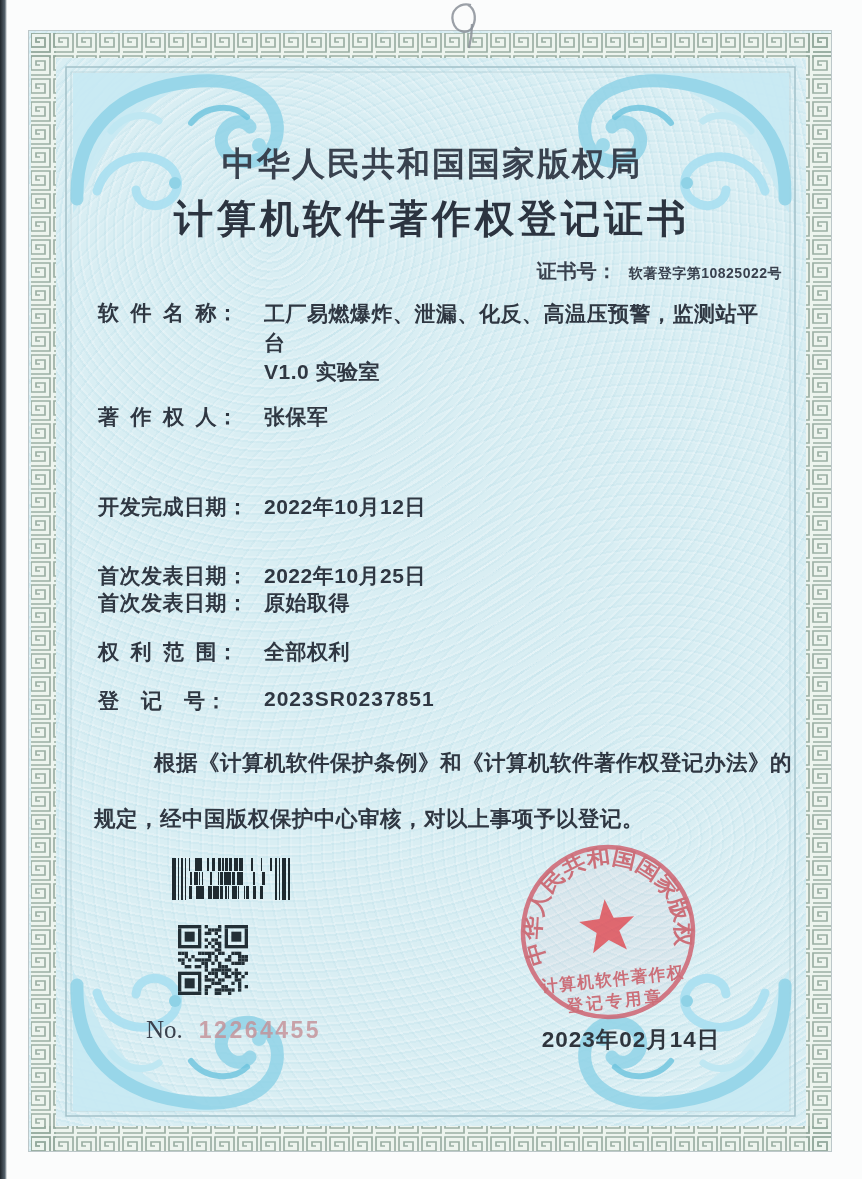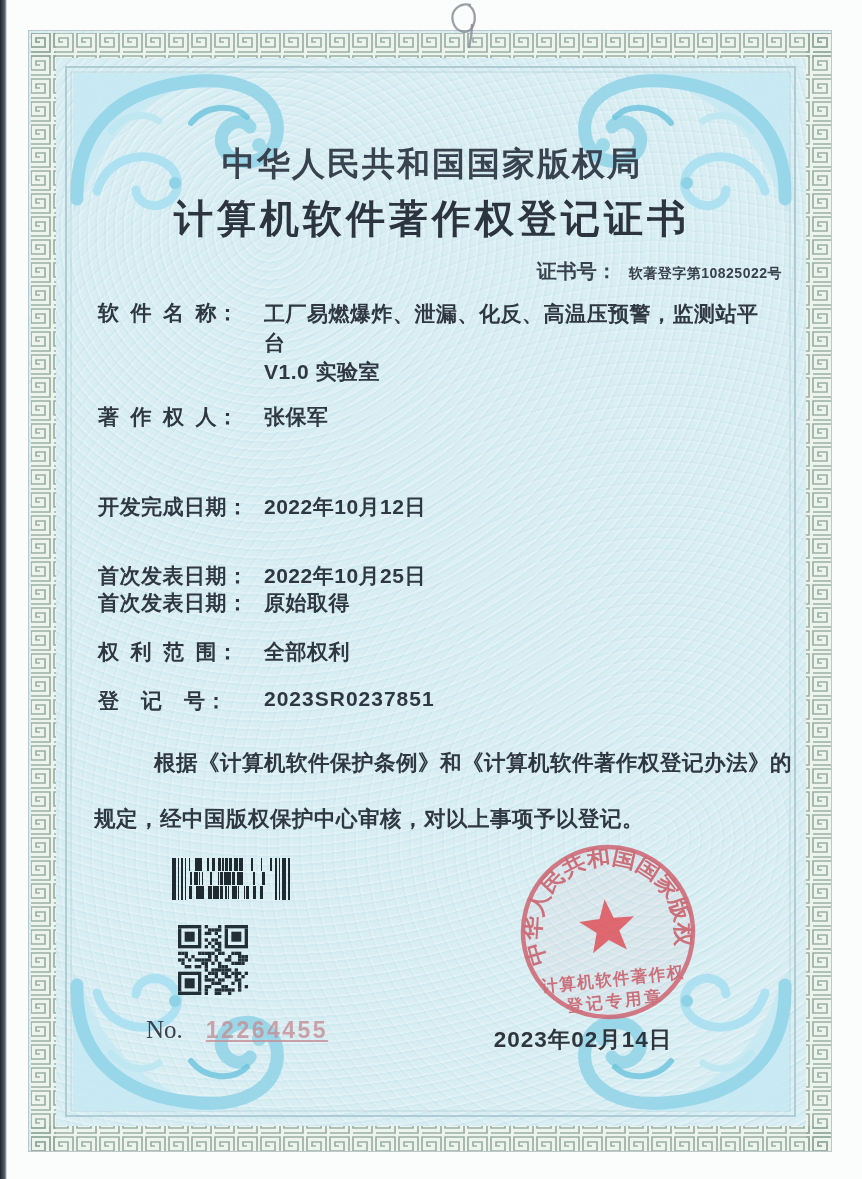--- a/index.html
+++ b/index.html
@@ -24,22 +24,22 @@
   .certno .cn-label{font-size:20px;margin-right:12px;}
   .certno .cn-value{font-size:14px;letter-spacing:.5px;}
   .frow{position:absolute;left:98px;display:flex;align-items:flex-start;
     font-weight:700;font-size:21px;color:#2f3742;letter-spacing:.5px;}
   .flabel{width:166px;flex:none;}
   .fvalue{padding-left:0;}
   .vline{display:block;line-height:29px;}
   .stmt{position:absolute;font-weight:700;font-size:21.5px;color:#2f3742;letter-spacing:.5px;}
   .serial{position:absolute;left:146px;top:1016px;display:flex;align-items:baseline;}
   .serial .no-prefix{font-family:"Liberation Serif",serif;font-size:25px;color:#3a414d;}
-  .serial .no-number{font-size:23px;font-weight:700;color:#c48f96;letter-spacing:2.5px;margin-left:23px;opacity:.8;text-decoration:underline;}
-  .issue-date{position:absolute;left:488px;top:1024px;width:190px;text-align:center;
+  .serial .no-number{font-size:23px;font-weight:700;color:#c48f96;letter-spacing:2.5px;margin-left:16px;opacity:.8;}
+  .issue-date{position:absolute;left:536px;top:1024px;width:190px;text-align:center;
     font-weight:700;font-size:22.5px;color:#2f353d;letter-spacing:1px;}
   .seal-svg{position:absolute;left:0;top:0;pointer-events:none;}
   .bc-svg{position:absolute;left:172px;top:858px;}
   .qr-svg{position:absolute;left:178px;top:925px;}
   .hand-mark{position:absolute;left:0;top:0;}
   .seal-inner-text{font-family:"Liberation Sans",sans-serif;font-weight:700;fill:#c9545f;}
 </style>
 </head>
 <body>
 

